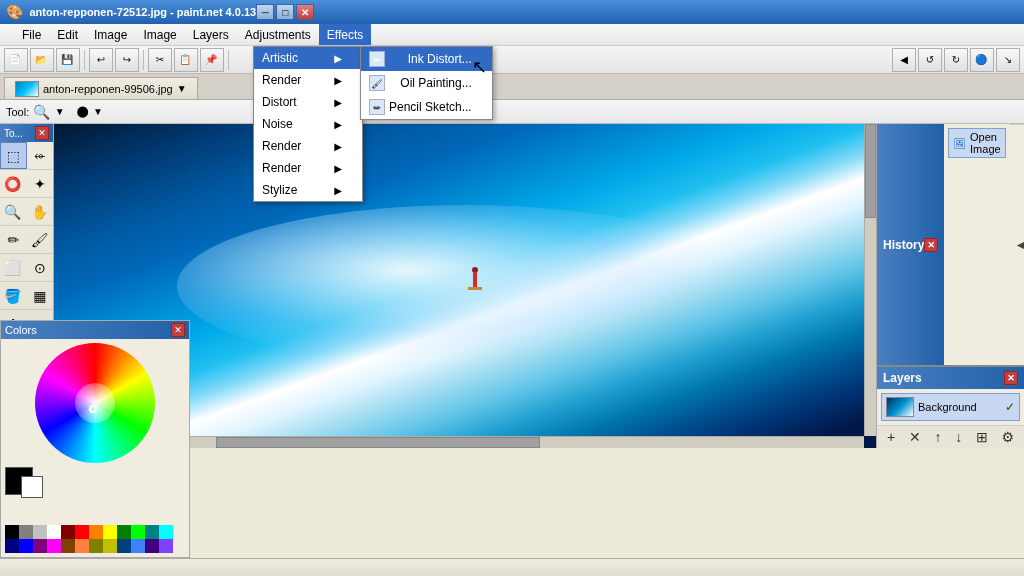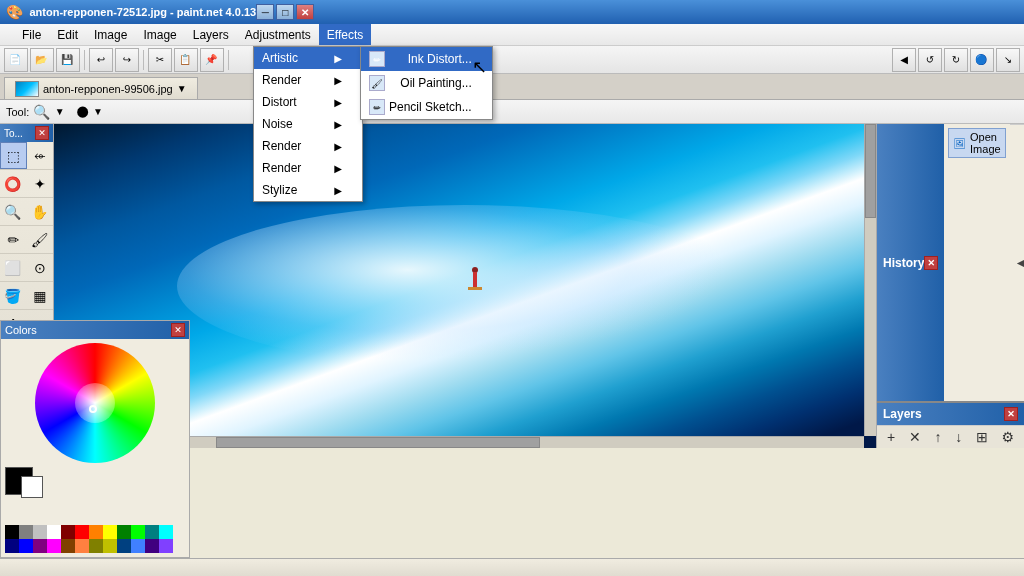--- a/index.html
+++ b/index.html
@@ -543,20 +543,27 @@
       <div id="history-footer">
         <button class="history-nav-btn">◄</button>
         <button class="history-nav-btn">►</button>
       </div>
     </div>
 
     <div id="layerspanel">
       <div id="layerspanel-header">
         <span>Layers</span>
         <div class="panel-close">✕</div>
+      </div>
+      <div id="layerspanel-content">
+        <div class="layer-item">
+          <div class="layer-thumb"></div>
+          <span class="layer-name">Background</span>
+          <span class="layer-check">✓</span>
+        </div>
       </div>
       <div id="layers-footer">
         <button class="layer-footer-btn">+</button>
         <button class="layer-footer-btn">✕</button>
         <button class="layer-footer-btn">↑</button>
         <button class="layer-footer-btn">↓</button>
         <button class="layer-footer-btn">⊞</button>
         <button class="layer-footer-btn">⚙</button>
       </div>
     </div>

